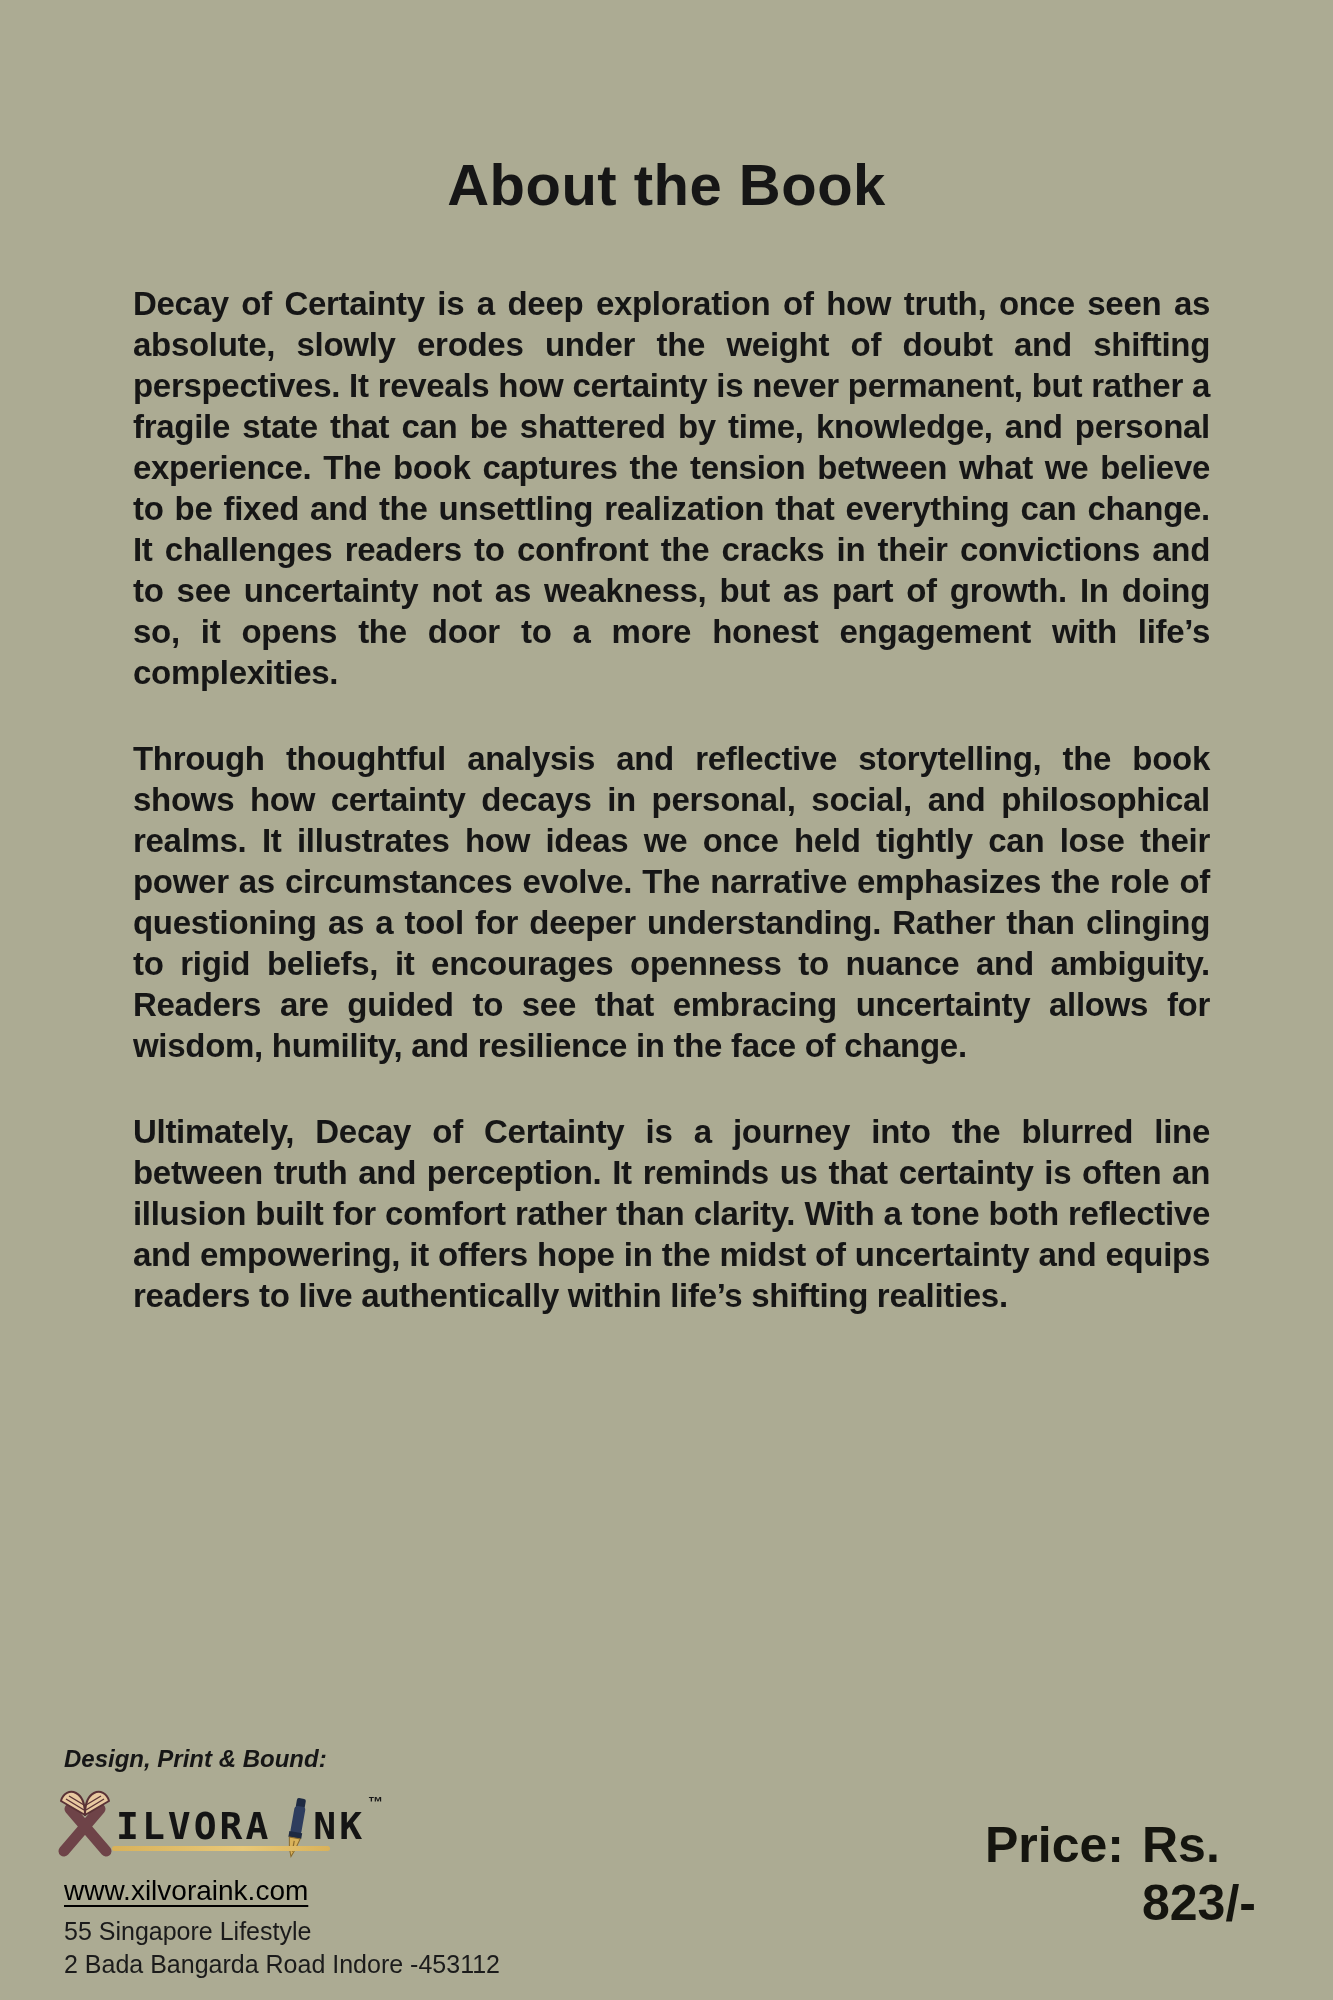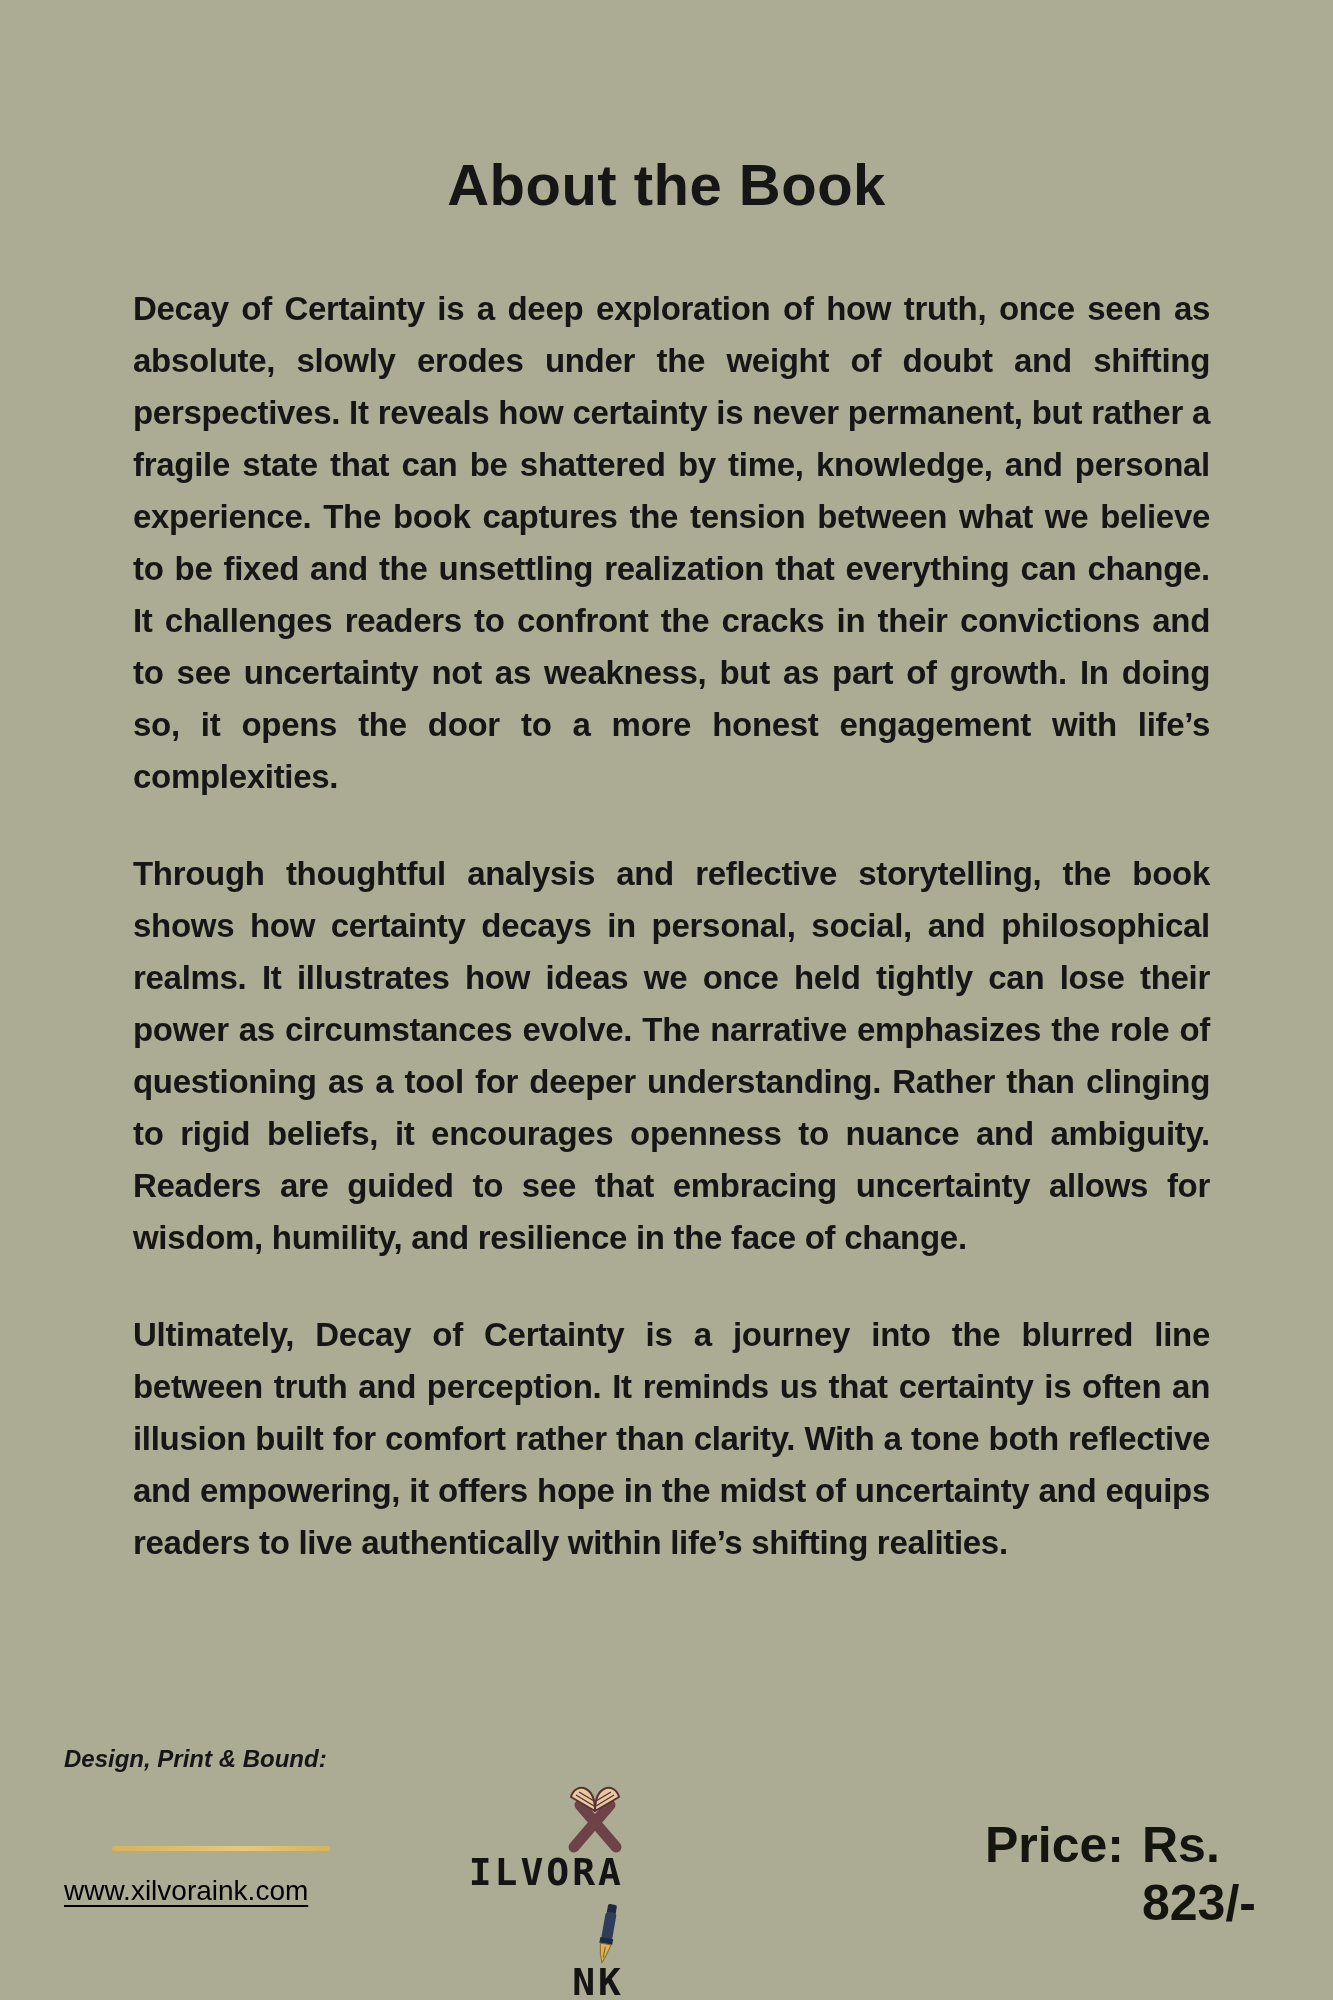--- a/index.html
+++ b/index.html
@@ -30,21 +30,21 @@
   }
   .body-copy {
     position: absolute;
     top: 283px;
     left: 133px;
     width: 1077px;
     text-align: justify;
     text-justify: inter-word;
     font-size: 33px;
     font-weight: 700;
-    line-height: 52px;
+    line-height: 41px;
     letter-spacing: -0.3px;
     color: var(--text, #161616);
   }
   .body-copy p {
     margin: 0 0 45px 0;
   }
   .body-copy p:last-child { margin-bottom: 0; }
 
   .footer-left {
     position: absolute;
@@ -57,21 +57,20 @@
     font-weight: 700;
     font-style: italic;
     margin-bottom: 12px;
   }
   .logo-row {
     position: relative;
     display: flex;
     align-items: flex-end;
     height: 72px;
     margin-left: -8px;
-    flex-direction: column;
   }
   .logo-book { width: 58px; height: 68px; flex: 0 0 auto; }
   .logo-text {
     font-family: "DejaVu Sans Mono", monospace;
     font-weight: 700;
     font-size: 38px;
     letter-spacing: 3px;
     line-height: 1;
     padding-bottom: 12px;
     color: #141414;
@@ -170,20 +169,24 @@
 
       <span class="logo-text">NK</span>
 
       <span class="logo-tm">™</span>
 
       <div class="logo-underline"></div>
     </div>
 
     <a class="website" href="#">www.xilvoraink.com</a>
 
+    <div class="address">
+      <div>55 Singapore Lifestyle</div>
+      <div>2 Bada Bangarda Road Indore -453112</div>
+    </div>
   </div>
 
   <div class="price-block">
     <span>Price:</span>
     <span>Rs. 823/-</span>
   </div>
 
 </div>
 
 </body></html>

